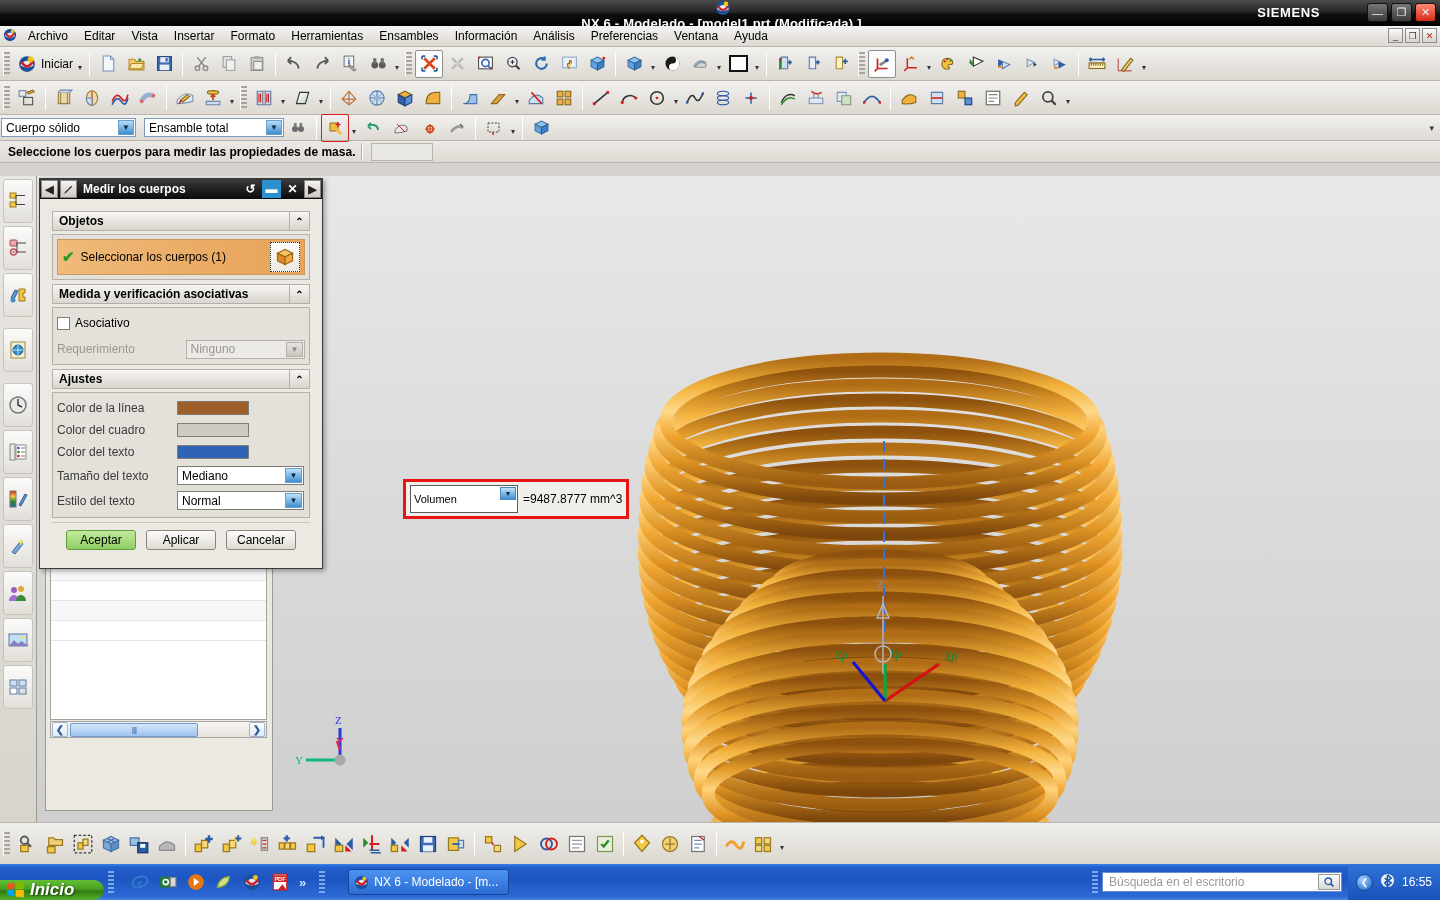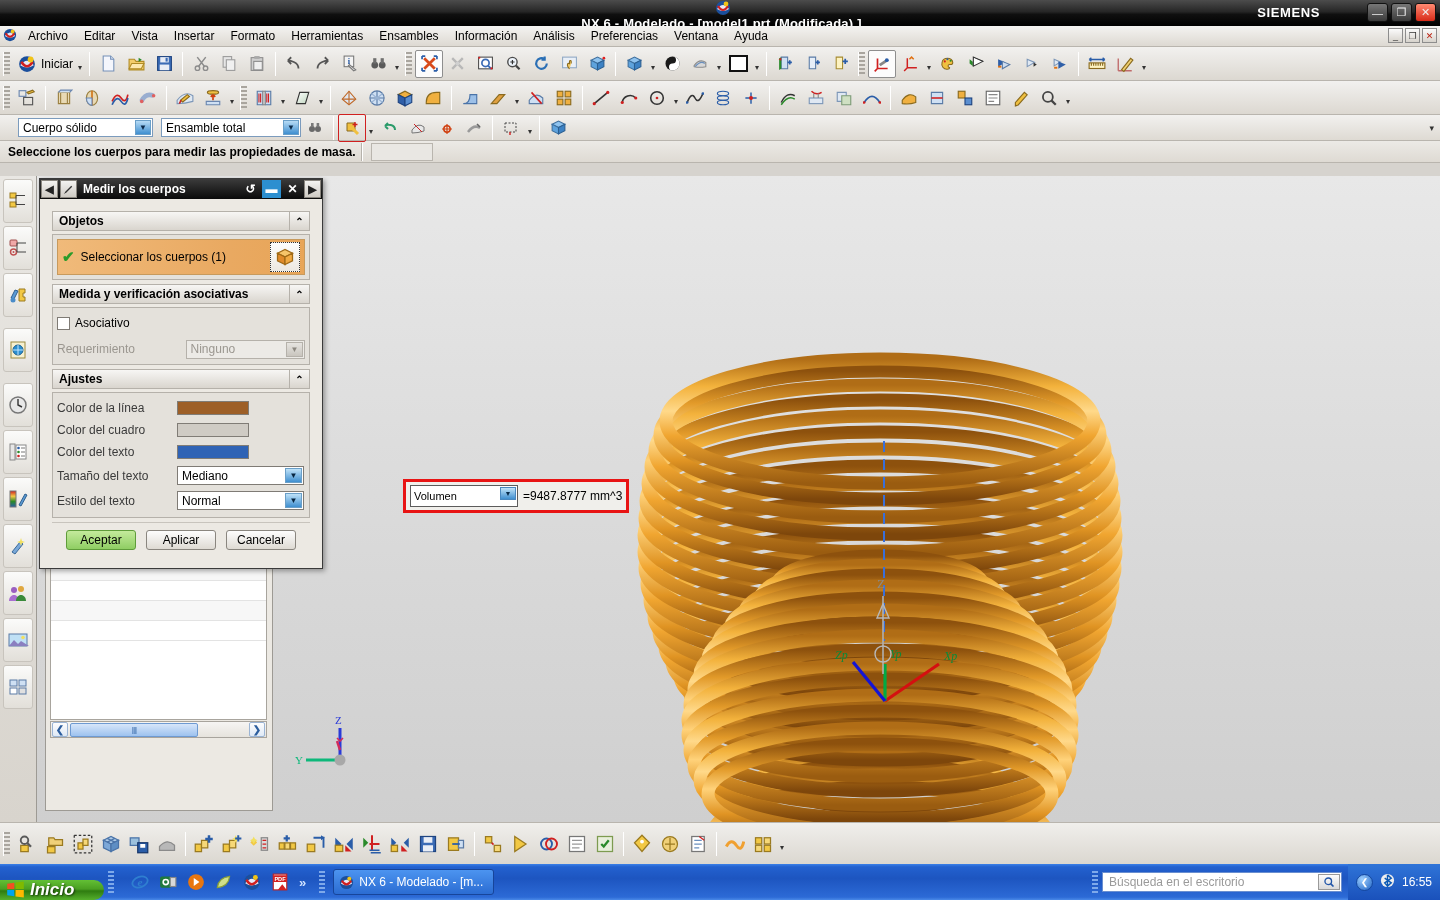--- a/index.html
+++ b/index.html
@@ -35,21 +35,21 @@
   .grip { width:7px; height:24px; margin:0 3px; background:
           repeating-linear-gradient(to bottom, #a9a59e 0 2px, transparent 2px 4px);
           border-left:1px solid #fff;}
   .tbtn { width:28px; height:28px; display:flex; align-items:center; justify-content:center;
           border:1px solid transparent; border-radius:2px; cursor:default;}
   .tbtn.active { border:1px solid #8e8e8e; background:#fcfcfc;}
   .tsep { width:1px; height:24px; background:#b6b2ab; margin:0 4px; border-right:1px solid #fff;}
   .caret { width:10px; height:26px; display:flex;align-items:flex-end;justify-content:center; font-size:8px; color:#333; padding-bottom:5px;}
   
   .selbar { height:26px; background:linear-gradient(to bottom,#f2f1ef,#dedad3);
-            display:flex; align-items:center; border-bottom:1px solid #b9b5ae; padding-left:18px; position:relative;}
+            display:flex; align-items:center; border-bottom:1px solid #b9b5ae; padding-left:1px; position:relative;}
   .combo { height:19px; background:#fff; border:1px solid #7b9bbd; display:flex; align-items:center;
            font-size:12px; padding-left:4px; position:relative; }
   .combo .arrow { position:absolute; right:1px; top:1px; width:16px; height:15px;
                   background:linear-gradient(to bottom,#b7dbf5,#3f8fd0); border:1px solid #6a9fc8;
                   display:flex;align-items:center;justify-content:center; color:#0b2a4a; font-size:8px;}
   .selbar .expander { position:absolute; right:6px; font-size:9px; color:#333;}
   
   .cueline { height:22px; background:linear-gradient(to bottom,#eceae6,#dedad3);
              border-bottom:1px solid #b9b5ae; display:flex; align-items:center; font-size:12px; font-weight:bold;}
   .cue-text { padding-left:8px; flex:0 0 auto; }
@@ -121,21 +121,21 @@
   .hs-thumb { height:14px; width:128px; background:linear-gradient(to bottom,#d7e6fa,#9dc2ef);
               border:1px solid #6e9ad2; border-radius:2px; margin-left:1px;
               display:flex; align-items:center; justify-content:center; color:#3a6bab; font-size:8px; letter-spacing:-1px;}
   .acc-row { height:20px; margin:2px 4px; background:linear-gradient(to bottom,#f7f6f4,#d9d5ce);
              border:1px solid #b5b1aa; display:flex; align-items:center; font-weight:bold; font-size:12px; padding-left:6px;}
   .acc-row .chev { margin-left:auto; width:20px; height:100%; border-left:1px solid #b5b1aa;
                    display:flex;align-items:center;justify-content:center; font-size:10px;}
   
   .annot { position:absolute; border:3px solid #e81414; background:#f0efeb; padding:3px 4px;
            display:flex; align-items:center; z-index:30;}
-  .annot .acombo { width:108px; height:22px; background:#fff; border:1px solid #5c5c5c; position:relative;
+  .annot .acombo { width:108px; height:28px; background:#fff; border:1px solid #5c5c5c; position:relative;
                    font-size:11px; display:flex;align-items:center; padding-left:3px;}
   .annot .acombo .arrow { position:absolute; right:1px; top:1px; width:16px; height:13px;
                           background:linear-gradient(to bottom,#bfe2f8,#3f8fd0); border:1px solid #4a88bf;
                           display:flex;align-items:center;justify-content:center; font-size:7px; color:#062a4a;}
   .annot .aval { font-size:12px; margin-left:5px; white-space:nowrap;}
   
   .triad { position:absolute; left:255px; bottom:50px; width:70px; height:60px;}
   
   .bottombar { position:absolute; left:0; right:0; bottom:36px; height:42px;
                background:linear-gradient(to bottom,#f0efec,#dbd7d0); border-top:1px solid #b9b5ae;
@@ -145,21 +145,21 @@
              background:linear-gradient(to bottom,#3b80e8 0%,#2361cf 8%,#1d55c0 40%,#2c6ad6 92%,#4a8ae8 100%);
              display:flex; align-items:center; }
   .startbtn { height:20px; width:104px; margin:15px 0 0 0;
               background:linear-gradient(to bottom,#63bf35 0%,#4aa021 45%,#2f7c10 55%,#55b02c 100%);
               border-radius:0 14px 14px 0; display:flex; align-items:center; padding-left:6px;
               color:#fff; font-style:italic; font-weight:bold; font-size:17px;
               text-shadow:1px 1px 2px rgba(0,0,0,.6);}
   .qlaunch { display:flex; align-items:center; height:30px; padding:0 4px; margin-left:4px;}
   .tb-grip { width:6px; height:22px; background:
              repeating-linear-gradient(to bottom,#7ea9ea 0 2px, transparent 2px 4px); margin:0 4px;}
-  .taskitem { height:26px; display:flex; align-items:center; padding:0 10px 0 5px; margin-left:4px;
+  .taskitem { height:26px; display:flex; align-items:center; padding:0 10px 0 5px; margin-left:19px;
               background:linear-gradient(to bottom,#4c94f0,#2b6cd2); border:1px solid #17459a; border-radius:3px;
               color:#fff; font-size:12px;}
   .tray { margin-left:auto; display:flex; align-items:center; height:36px;}
   .searchbox { width:240px; height:20px; background:#fff; border:1px solid #6a8fd0; display:flex; align-items:center;
                padding-left:6px; color:#9a9a9a; font-size:12px; position:relative;}
   .searchbtn { position:absolute; right:1px; top:1px; width:22px; height:16px;
                background:linear-gradient(to bottom,#fdfdfd,#d9d9d9); border:1px solid #9a9a9a;
                display:flex;align-items:center;justify-content:center; font-size:10px; color:#2256a8;}
   .trayzone { display:flex; align-items:center; gap:7px; height:36px; padding:0 8px; margin-left:6px;
               background:linear-gradient(to bottom,#2f74d8,#1a51bb);}

